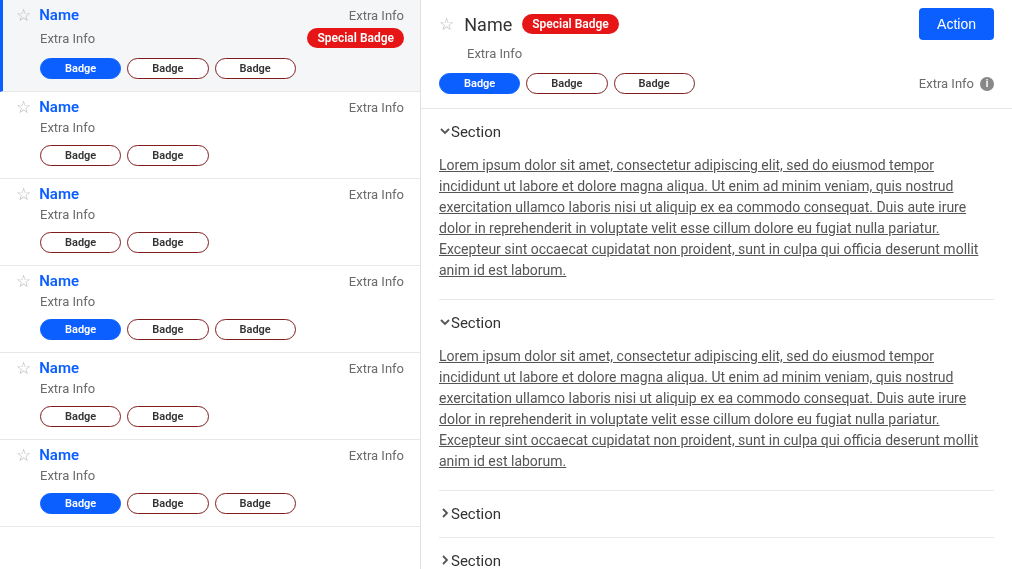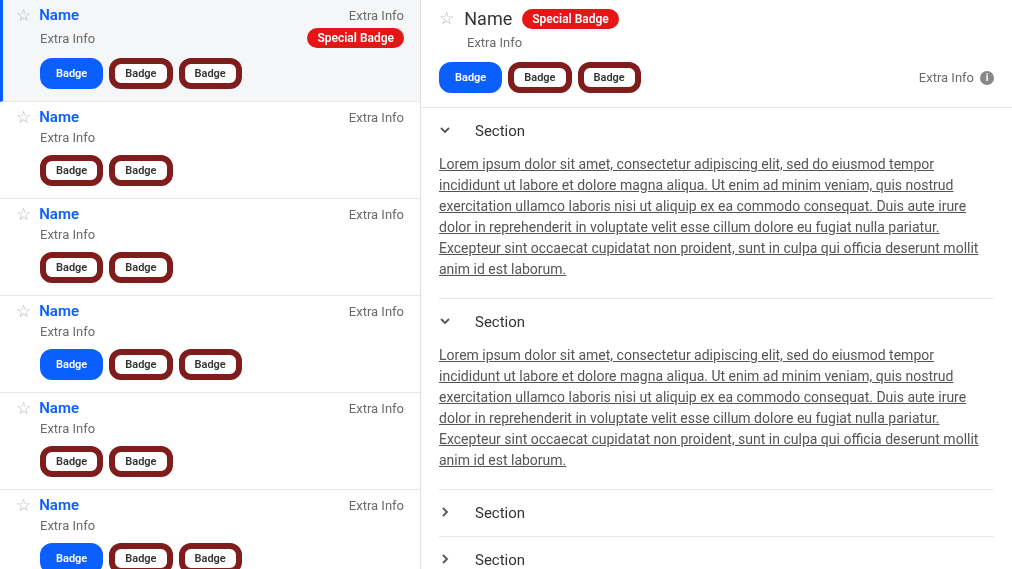--- a/index.html
+++ b/index.html
@@ -75,23 +75,23 @@
       border-radius: 10px;
     }
 
     .row3 {
       display: flex;
       gap: 6px;
       margin-top: 10px;
       padding-left: 24px;
     }
     .badge {
-      border: 6px solid #7f1d1d;
+      border: 1px solid #7f1d1d;
       border-radius: 12px;
-      padding: 3px 10px;
+      padding: 3px 24px;
       font-size: 11px;
       font-weight: 600;
       color: #333;
       background: #fff;
     }
     .badge.primary {
       background: #0b5fff;
       border-color: #0b5fff;
       color: #fff;
     }
@@ -173,21 +173,21 @@
 
     .sections {
       padding: 0 18px;
     }
     .section {
       border-bottom: 1px solid #e8e8e8;
     }
     .section-header {
       display: flex;
       align-items: center;
-      gap: 24px;
+      gap: 0;
       padding: 14px 0;
       cursor: pointer;
       color: #333;
       font-size: 15px;
     }
     .chevron {
       font-size: 12px;
       color: #555;
       display: inline-block;
       width: 12px;
@@ -293,20 +293,21 @@
       </div>
     </div>
   </div>
 
 <div class="detail-pane">
   <div class="detail-header">
     <div class="dh-row1">
       <span class="star-icon">☆</span>
       <span class="detail-title">Name</span>
       <span class="special-badge-header">Special Badge</span>
+      <button class="action-btn">Action</button>
     </div>
     <div class="dh-row2">Extra Info</div>
     <div class="dh-row3">
       <div class="dh-badges" id="detail-badges">
           <span class="badge primary">Badge</span>
           <span class="badge">Badge</span>
           <span class="badge">Badge</span>
         </div>
       <div class="dh-right">
         <span>Extra Info</span>

